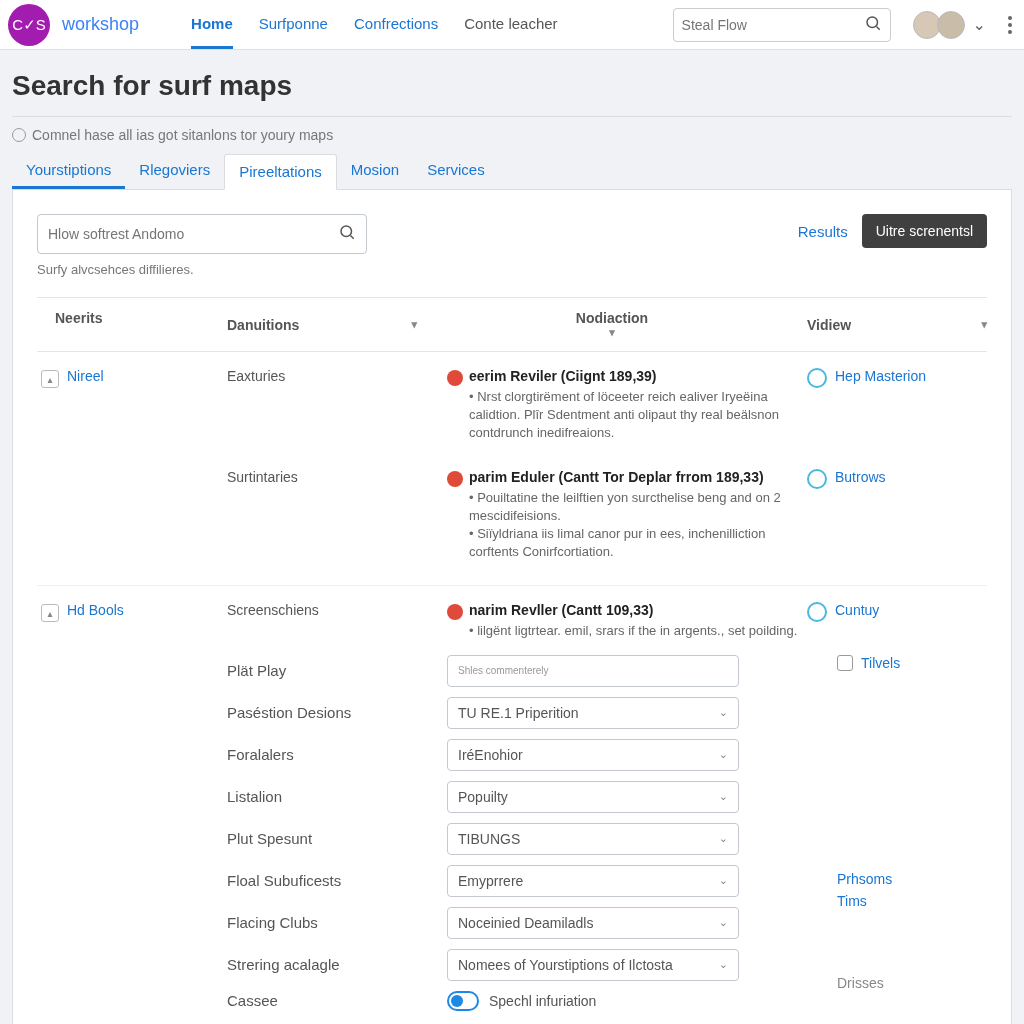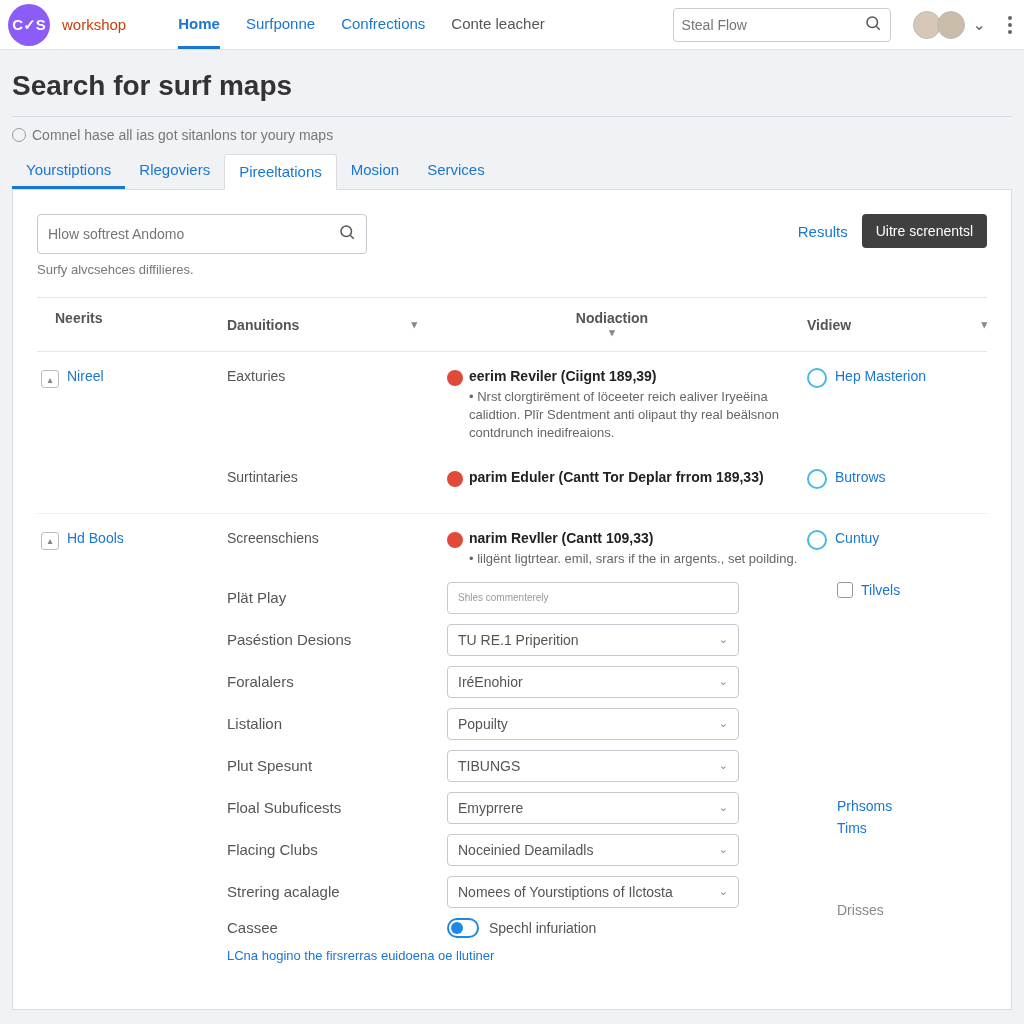--- a/index.html
+++ b/index.html
@@ -1,21 +1,21 @@
 <!DOCTYPE html>
 <html><head>
 <meta charset="utf-8">
 <style>
 * { box-sizing: border-box; margin: 0; padding: 0; }
 body { font-family: -apple-system, BlinkMacSystemFont, "Segoe UI", Arial, sans-serif; background: #f0f2f5; width: 1024px; height: 1024px; overflow: hidden; color: #333; }
 a { color: #1976d2; text-decoration: none; }
 
 .topbar { display: flex; align-items: center; background: #fff; height: 50px; border-bottom: 1px solid #e0e0e0; padding: 0 8px; gap: 12px; }
-.logo { width: 42px; height: 42px; border-radius: 50%; background: #8b5cf6; color: #fff; display: flex; align-items: center; justify-content: center; font-weight: 700; font-size: 15px; }
-.brand { font-size: 15px; color: #c2410c; text-align: center; }
+.logo { width: 42px; height: 42px; border-radius: 50%; background: #a21caf; color: #fff; display: flex; align-items: center; justify-content: center; font-weight: 400; font-size: 15px; }
+.brand { font-size: 18px; color: #3b82f6; text-align: center; }
 .topnav { display: flex; margin-left: 40px; gap: 26px; font-size: 15px; }
 .topnav-item { color: #555; padding: 14px 0; cursor: pointer; }
 .topnav-item.active { color: #1976d2; border-bottom: 3px solid #1976d2; font-weight: 600; }
 .topnav-item.a { color: #1976d2; }
 .topsearch { margin-left: auto; display: flex; align-items: center; border: 1px solid #ccc; border-radius: 4px; height: 34px; width: 218px; padding: 0 8px; }
 .topsearch input { border: none; outline: none; flex: 1; font-size: 14px; color: #888; }
 .topsearch .ic { color: #555; }
 .avatars { display: flex; align-items: center; gap: 2px; margin-left: 16px; }
 .avatar { width: 28px; height: 28px; border-radius: 50%; background: #d6c7b6; border: 1px solid #bbb; margin-left: -6px; }
 .chev { color: #666; margin: 0 6px; }
@@ -187,20 +187,22 @@
     </div>
 
     <div class="row">
       <div class="c1"></div>
       <div class="c2">Surtintaries</div>
       <div class="c3">
         <div style="display:flex;gap:6px;">
           <span class="marker"></span>
           <div>
             <div class="item-title">parim Eduler (Cantt Tor Deplar frrom 189,33)</div>
+            <div class="item-desc" style="white-space:pre-line;">• Pouiltatine the leilftien yon surcthelise beng and on 2 mescidifeisions.
+• Siïyldriana iis limal canor pur in ees, inchenilliction corftents Conirfcortiation.</div>
           </div>
         </div>
       </div>
       <div class="c4">
         <span class="radio-outline"></span>
         <a>Butrows</a>
       </div>
     </div>
 
     <div class="row" style="border-bottom:none;">

